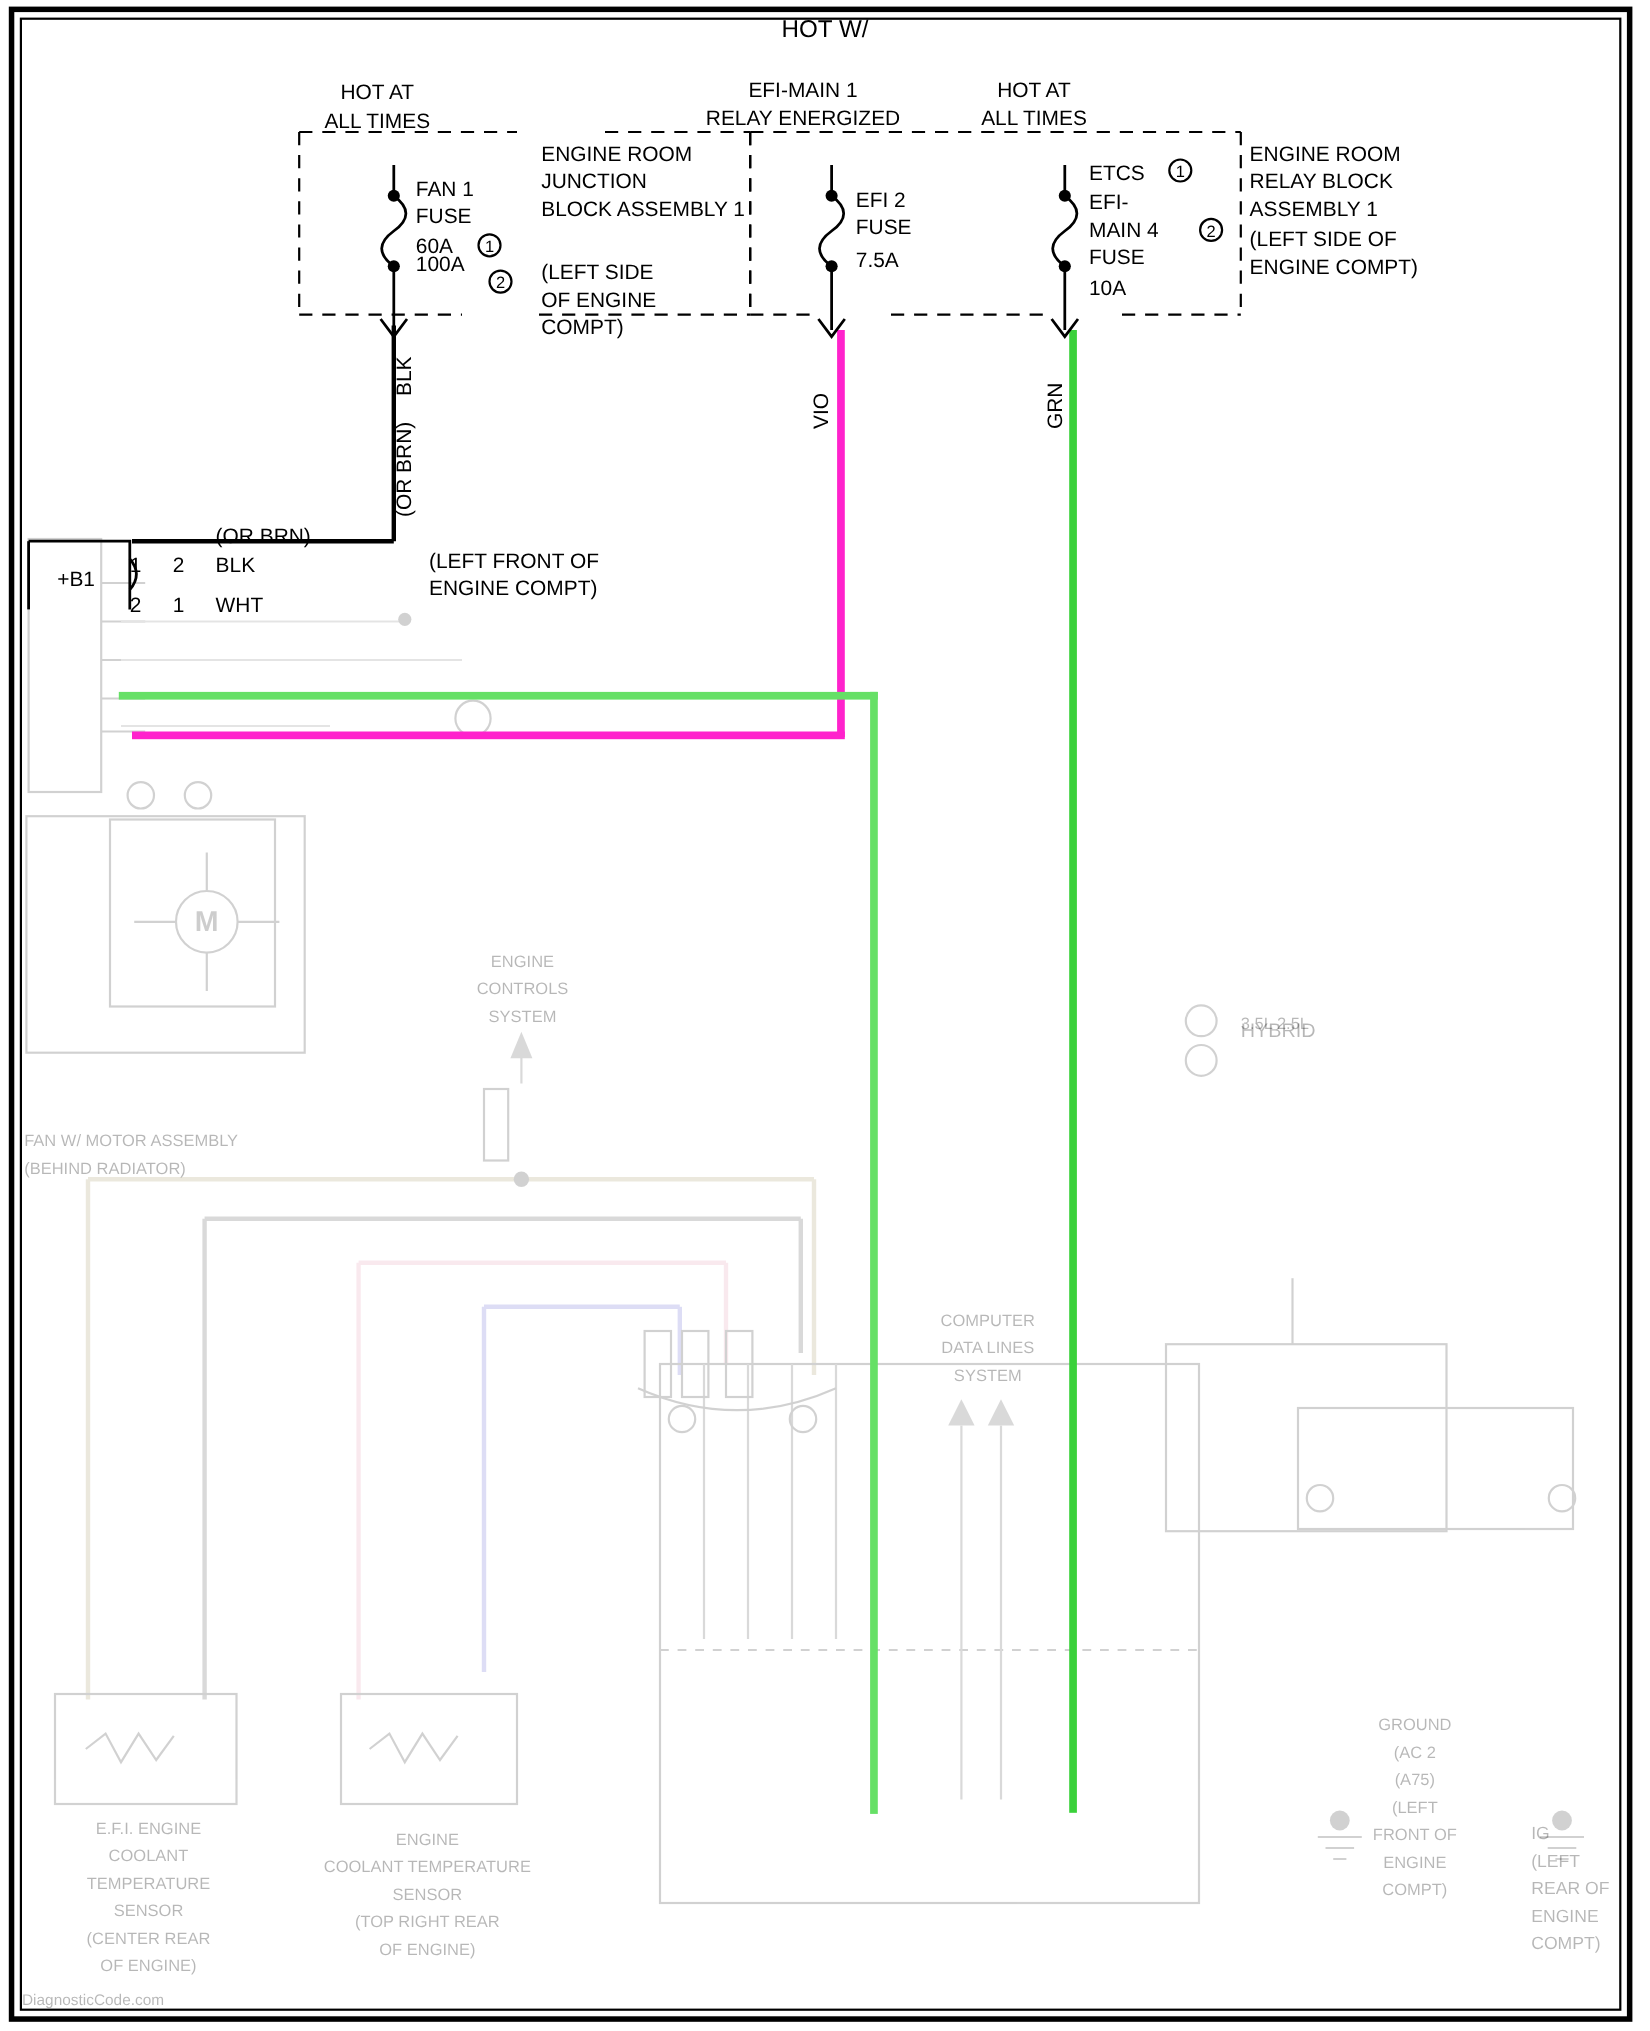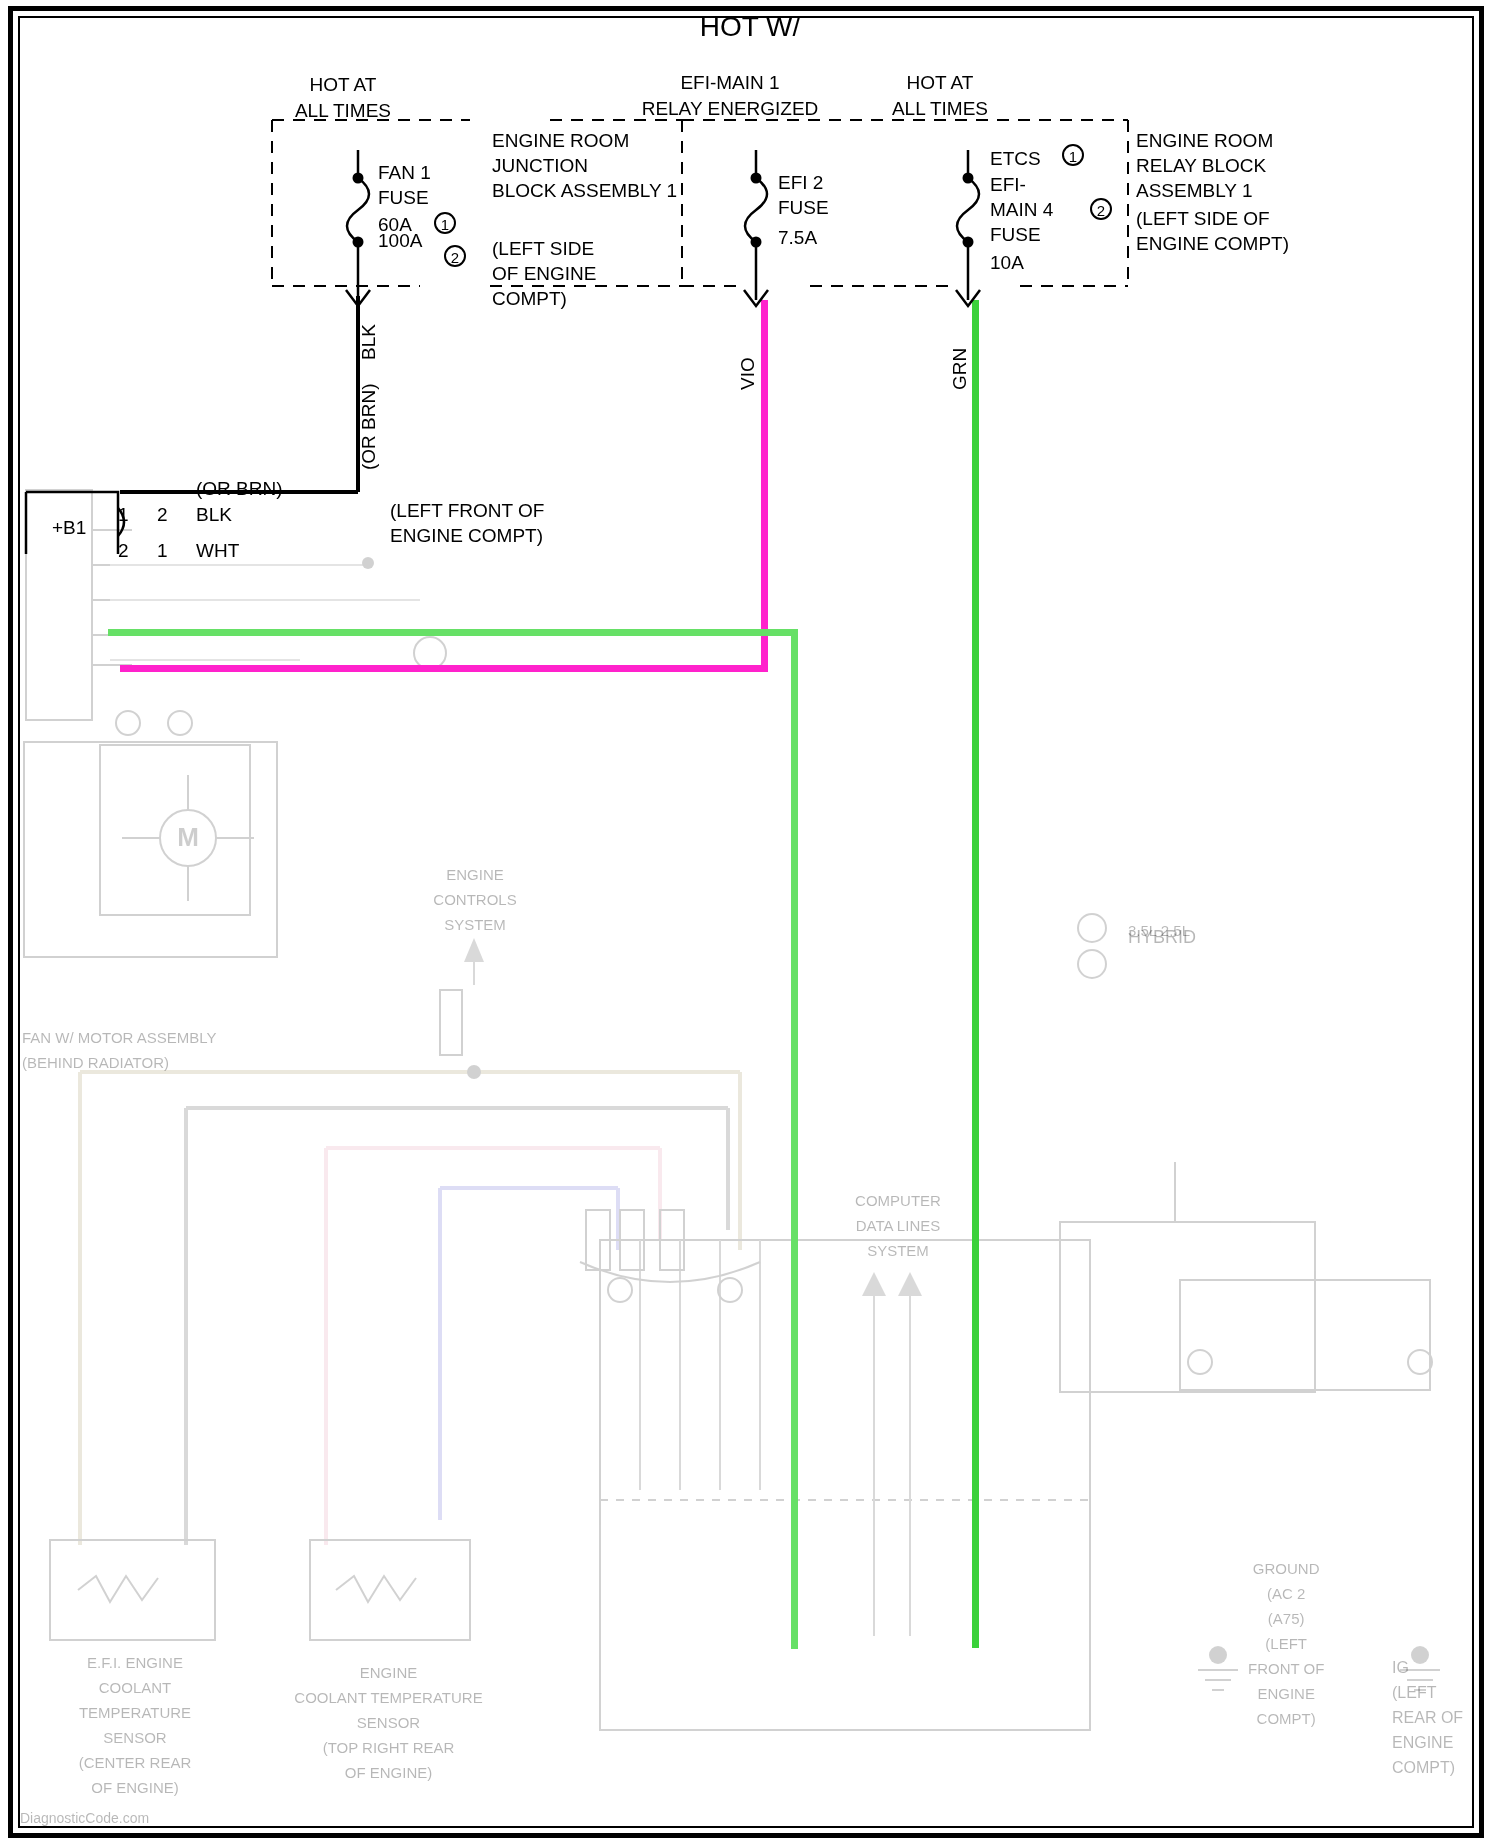--- a/index.html
+++ b/index.html
@@ -146,21 +146,21 @@
   <div class="txt faded" style="left:20px;top:1806px;font-size:14px;">DiagnosticCode.com</div>
 
   <div class="wire wv" style="left:761px;top:300px;height:370px;background:#ff22cc;"></div>
   <div class="wire wh" style="left:120px;top:665px;width:648px;background:#ff22cc;"></div>
 
   <div class="wire wv" style="left:972px;top:300px;height:1348px;background:#3ad13a;"></div>
 
   <div class="wire wh" style="left:108px;top:629px;width:690px;background:#66e066;"></div>
   <div class="wire wv" style="left:791px;top:629px;height:1020px;background:#66e066;"></div>
 
-  <div class="txt c" style="left:660px;top:14px;width:180px;font-size:28px;">HOT W/</div>
+  <div class="txt c" style="left:660px;top:14px;width:180px;font-size:22px;">HOT W/</div>
 
   <div class="txt c" style="left:248px;top:72px;width:190px;">HOT AT</div>
   <div class="txt c" style="left:248px;top:98px;width:190px;">ALL TIMES</div>
 
   <div class="txt c" style="left:640px;top:70px;width:180px;">EFI-MAIN 1</div>
   <div class="txt c" style="left:620px;top:96px;width:220px;">RELAY ENERGIZED</div>
 
   <div class="txt c" style="left:845px;top:70px;width:190px;">HOT AT</div>
   <div class="txt c" style="left:845px;top:96px;width:190px;">ALL TIMES</div>
 

